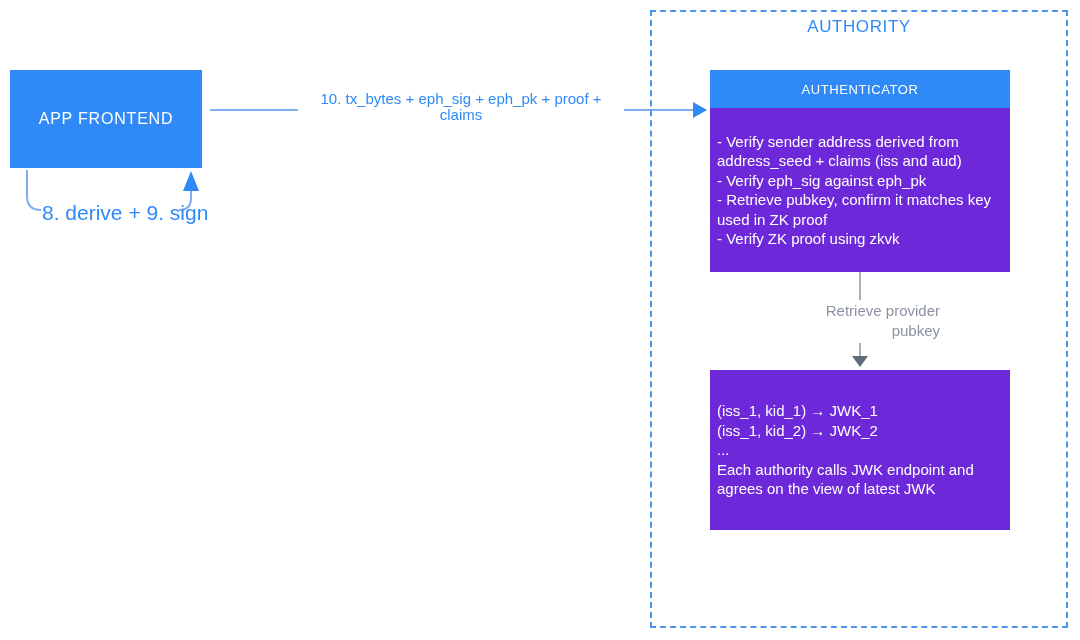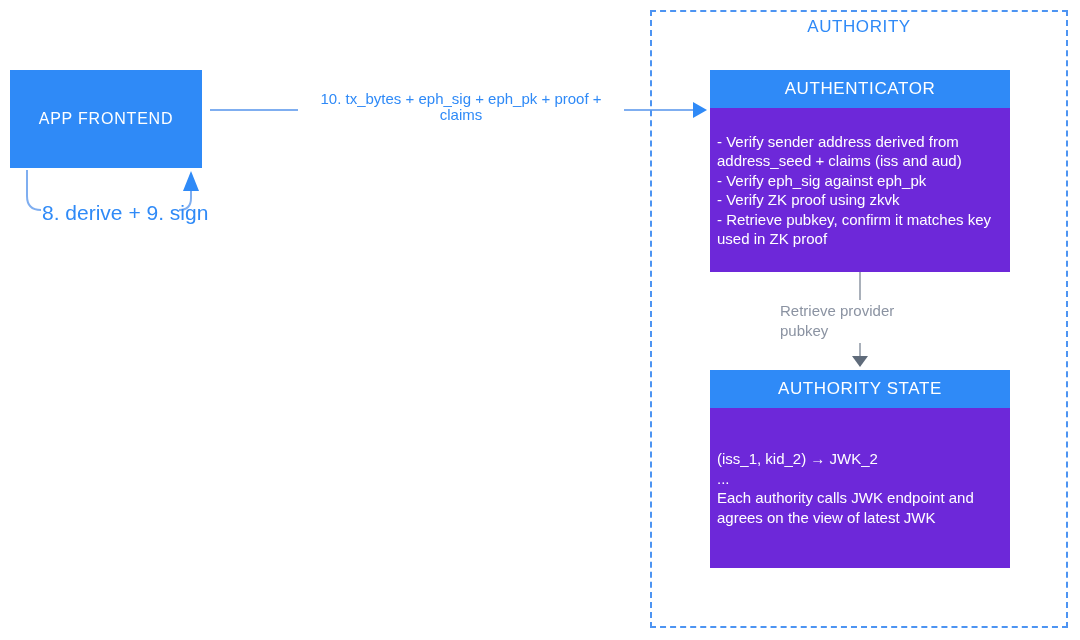--- a/index.html
+++ b/index.html
@@ -58,42 +58,42 @@
     position: absolute; left: 0; top: 5px; width: 100%;
     text-align: center;
     color: #2F8AF7; font-size: 17px; font-weight: 500; letter-spacing: 0.6px;
   }
 
   
   .node { position: absolute; width: 300px; }
   .node-header {
     height: 38px; background: #2F8AF7;
     display: flex; align-items: center; justify-content: center;
-    color: #ffffff; font-size: 17px; font-weight: 500; letter-spacing: 0.6px;
+    color: #ffffff; font-size: 13px; font-weight: 500; letter-spacing: 0.6px;
   }
   .node-body {
     background: #6d28d9;
     display: flex; align-items: center;
     color: #ffffff; font-size: 15px; font-weight: 500;
     line-height: 19.5px;
   }
   .node-body .lines { padding: 0 4px 0 7px; }
   .authenticator { left: 710px; top: 70px; }
   .authenticator .node-body { height: 164px; }
   .authority-state { left: 710px; top: 370px; }
   .authority-state .node-body { height: 160px; }
 
   
   .retrieve-line-top {
     position: absolute; left: 859px; top: 272px;
     width: 2px; height: 28px; background: #A9B0BA;
   }
   .retrieve-label {
     position: absolute; left: 780px; top: 301px; width: 160px;
-    text-align: left;
+    text-align: right;
     color: #8B93A2; font-size: 15px; line-height: 19.5px;
   }
   .retrieve-line-bottom {
     position: absolute; left: 859px; top: 343px;
     width: 2px; height: 13px; background: #A9B0BA;
   }
   .retrieve-arrow-head {
     position: absolute; left: 852px; top: 356px;
     width: 0; height: 0;
     border-top: 11px solid #5F6B7A;
@@ -124,35 +124,35 @@
   <div class="authority-container">
     <div class="authority-title">AUTHORITY</div>
   </div>
 
   <div class="node authenticator">
     <div class="node-header">AUTHENTICATOR</div>
     <div class="node-body">
       <div class="lines">
         <div>- Verify sender address derived from address_seed + claims (iss and aud)</div>
         <div>- Verify eph_sig against eph_pk</div>
+        <div>- Retrieve pubkey, confirm it matches key used in ZK proof</div>
         <div>- Verify ZK proof using zkvk</div>
-        <div>- Retrieve pubkey, confirm it matches key used in ZK proof</div>
       </div>
     </div>
   </div>
 
   <div class="retrieve-line-top"></div>
   <div class="retrieve-label">Retrieve provider pubkey</div>
   <div class="retrieve-line-bottom"></div>
   <div class="retrieve-arrow-head"></div>
 
   <div class="node authority-state">
-    <div class="node-header">AUTHORITY STATE</div>
     <div class="node-body">
       <div class="lines">
+        <div>(iss_1, kid_1) → JWK_1</div>
         <div>(iss_1, kid_2) → JWK_2</div>
         <div>...</div>
         <div>Each authority calls JWK endpoint and agrees on the view of latest JWK</div>
       </div>
     </div>
   </div>
 
 </div>
 
 </body></html>

